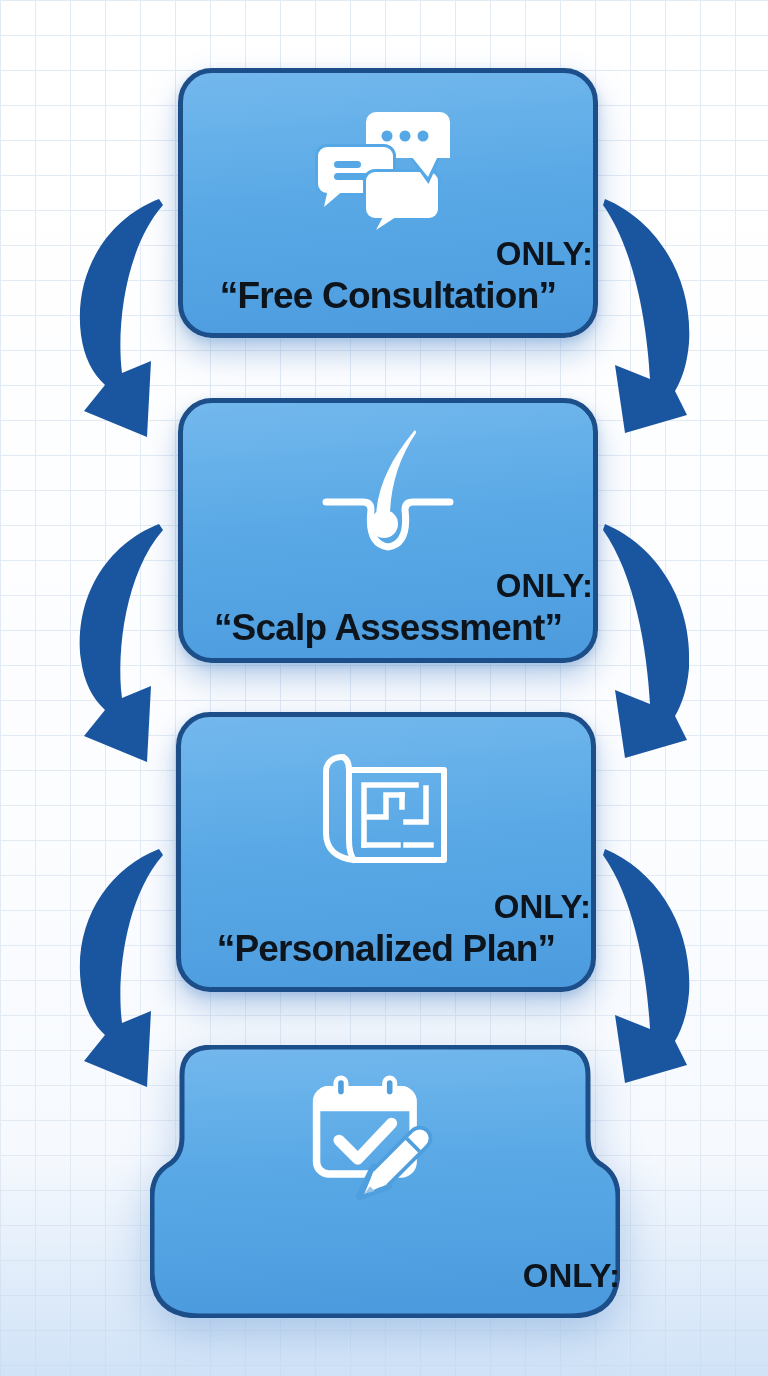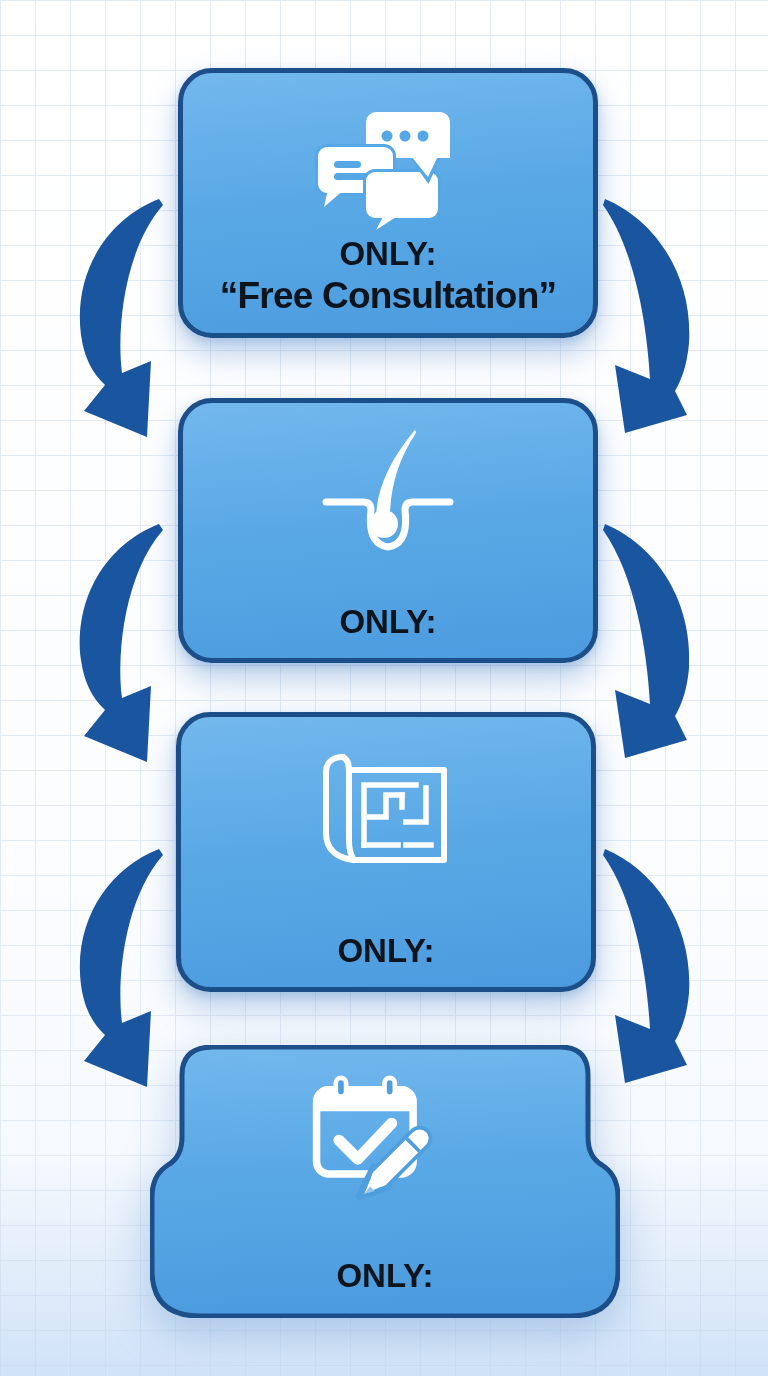--- a/index.html
+++ b/index.html
@@ -26,21 +26,21 @@
   .box1{left:178px;top:68px;width:420px;height:270px;}
   .box2{left:178px;top:398px;width:420px;height:265px;}
   .box3{left:176px;top:712px;width:420px;height:280px;}
   .box4-wrap{position:absolute;left:150px;top:1045px;width:470px;height:273px;}
   .box4-shape{position:absolute;left:0;top:0;filter:drop-shadow(0 14px 22px rgba(96,146,205,.42));}
   .box4-content{position:absolute;left:0;top:0;width:470px;height:273px;display:flex;flex-direction:column;align-items:center;}
   .icon{flex:0 0 auto;}
   .labels{margin-top:auto;padding-bottom:16px;text-align:center;width:100%;}
   .only{
     font-weight:800;font-size:33px;line-height:1.18;
-    color:#0d141c;letter-spacing:0;
+    color:#0d141c;letter-spacing:0;text-align:right;
   }
   .title{
     font-weight:800;font-size:37px;line-height:1.2;
     color:#0d141c;letter-spacing:-0.8px;white-space:nowrap;
   }
   .arrow{position:absolute;width:120px;height:250px;}
   .al{left:55px;} .ar{left:595px;}
   .ay1{top:195px;} .ay2{top:520px;} .ay3{top:845px;}
 </style>
 </head>
@@ -84,20 +84,21 @@
     <svg class="icon" width="170" height="150" viewBox="0 0 170 150" style="margin-top:14px">
 
       <path d="M23 85 H60 Q68 85 68 93 Q64 127 85 130 Q106 127 102 93 Q102 85 110 85 H147" fill="none" stroke="#ffffff" stroke-width="7" stroke-linecap="round" stroke-linejoin="round"></path>
 
       <path d="M111 14 C88 42 74 70 73 100 L73 106 L87 106 C86 74 95 42 113 16 Q113 12 111 14 Z" fill="#ffffff"></path>
 
       <circle cx="81" cy="107" r="14" fill="#ffffff"></circle>
     </svg>
     <div class="labels">
       <div class="only">ONLY:</div>
+      <div class="title">“Scalp Assessment”</div>
 
     </div>
   </div>
 
   <div class="step-box box3">
     <svg class="icon" width="170" height="140" viewBox="0 0 170 140" style="margin-top:28px">
       <g fill="none" stroke="#ffffff" stroke-width="6" stroke-linecap="round" stroke-linejoin="round">
 
         <path d="M48 25 H143 V115 H53"></path>
 
@@ -109,20 +110,21 @@
         <path d="M63 100 V40 H115"></path>
         <path d="M125 43 V77 H105"></path>
         <path d="M63 100 H97"></path>
         <path d="M105 100 H130"></path>
         <path d="M68 72 H85 V50 H101"></path>
         <path d="M101 62 V50"></path>
       </g>
     </svg>
     <div class="labels">
       <div class="only">ONLY:</div>
+      <div class="title">“Personalized Plan”</div>
     </div>
   </div>
 
   <div class="box4-wrap">
     <svg class="box4-shape" width="470" height="273" viewBox="0 0 470 273">
       <defs>
         <linearGradient id="g4" x1="0" y1="0" x2="0.08" y2="1">
           <stop offset="0" stop-color="#73b8ed"></stop>
           <stop offset="0.45" stop-color="#5aa9e6"></stop>
           <stop offset="1" stop-color="#4c9bde"></stop>

